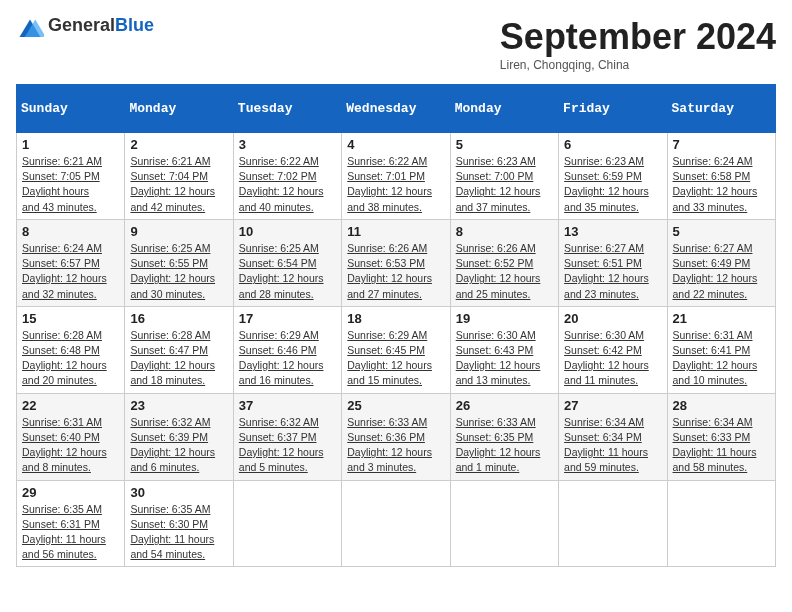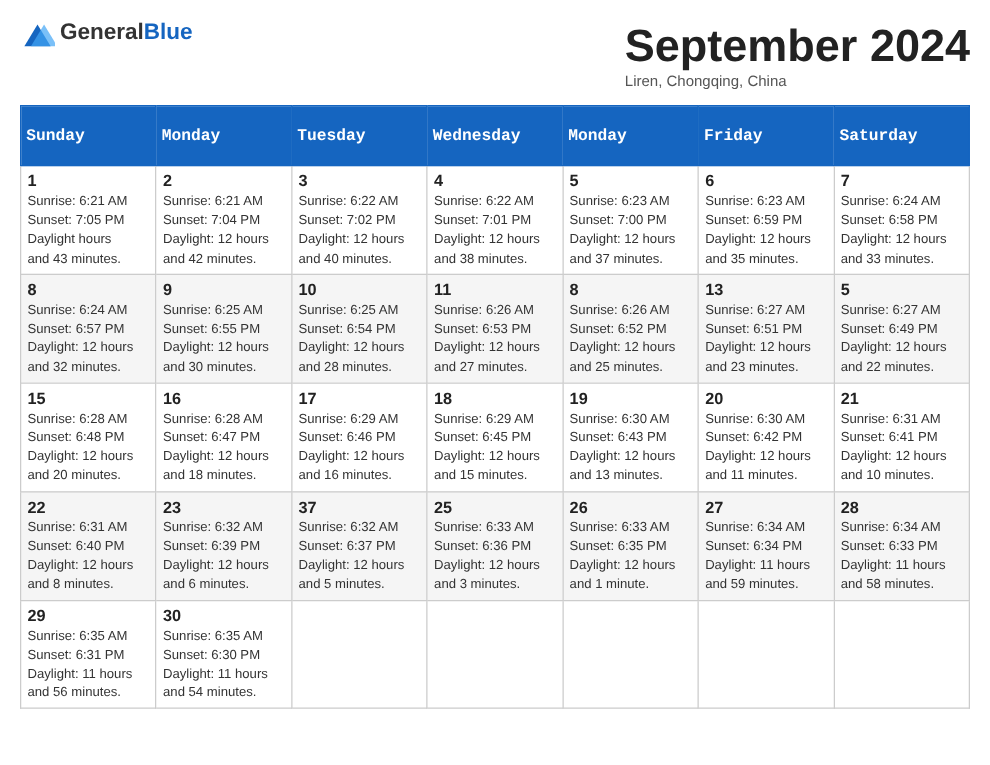--- a/index.html
+++ b/index.html
@@ -78,20 +78,21 @@
       font-size: 13px;
       font-weight: bold;
       color: #222;
       display: block;
       margin-bottom: 2px;
     }
     .day-info {
       font-size: 10.5px;
       color: #333;
       line-height: 1.45;
+      text-decoration: underline;
     }
     .empty-cell {
       background: #fff !important;
     }
     .calendar tr:nth-child(even) td.empty-cell {
       background: #f5f5f5 !important;
     }
   </style>
 </head>
 <body>

